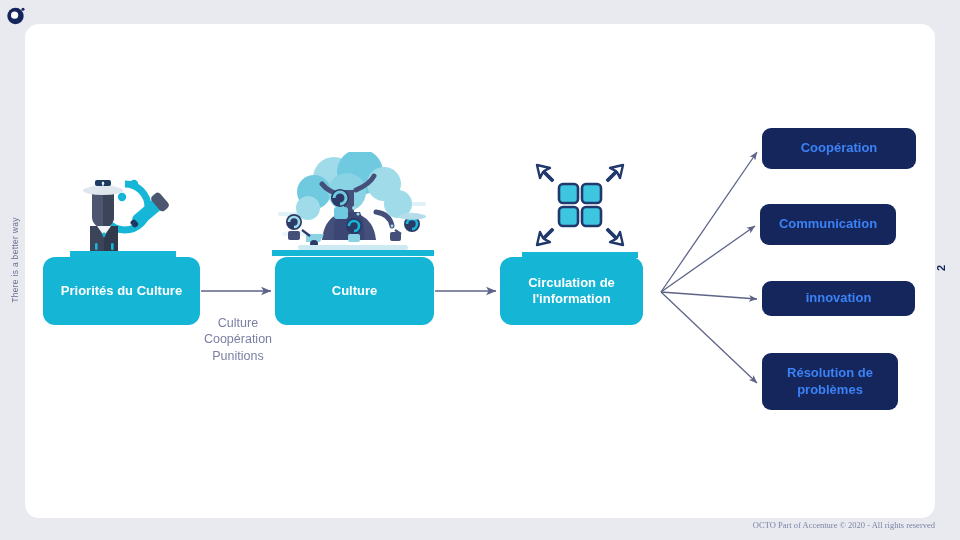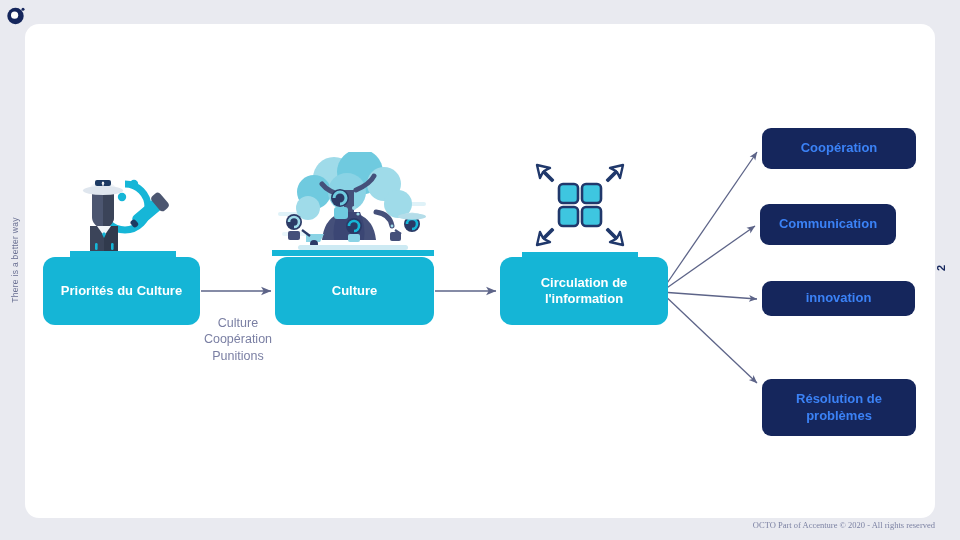--- a/index.html
+++ b/index.html
@@ -81,41 +81,41 @@
     display: flex;
     align-items: center;
     justify-content: center;
     text-align: center;
     line-height: 1.25;
     box-sizing: border-box;
     padding: 4px 8px;
   }
   #box-leader     { left: 43px;  top: 257px; width: 157px; height: 68px; }
   #box-culture    { left: 275px; top: 257px; width: 159px; height: 68px; justify-content: center; }
-  #box-circ       { left: 500px; top: 257px; width: 168px; height: 68px; }
+  #box-circ       { left: 500px; top: 257px; width: 143px; height: 68px; }
 
   .obox {
     position: absolute;
     background: #15265c;
     border-radius: 9px;
     color: #3b82f6;
     font-size: 13px;
     font-weight: bold;
     display: flex;
     align-items: center;
     justify-content: center;
     text-align: center;
     line-height: 1.25;
     box-sizing: border-box;
     padding: 4px 8px;
   }
   #out-coop   { left: 762px; top: 128px; width: 154px; height: 41px; }
   #out-comm   { left: 760px; top: 204px; width: 136px; height: 41px; }
   #out-innov  { left: 762px; top: 281px; width: 153px; height: 35px; }
-  #out-reso   { left: 762px; top: 353px; width: 154px; height: 57px; margin-top: 26px; }
+  #out-reso   { left: 762px; top: 353px; width: 136px; height: 57px; }
 
   
   #midlabel {
     position: absolute;
     left: 176px;
     top: 315px;
     width: 124px;
     text-align: center;
     font-size: 12.5px;
     line-height: 1.3;

